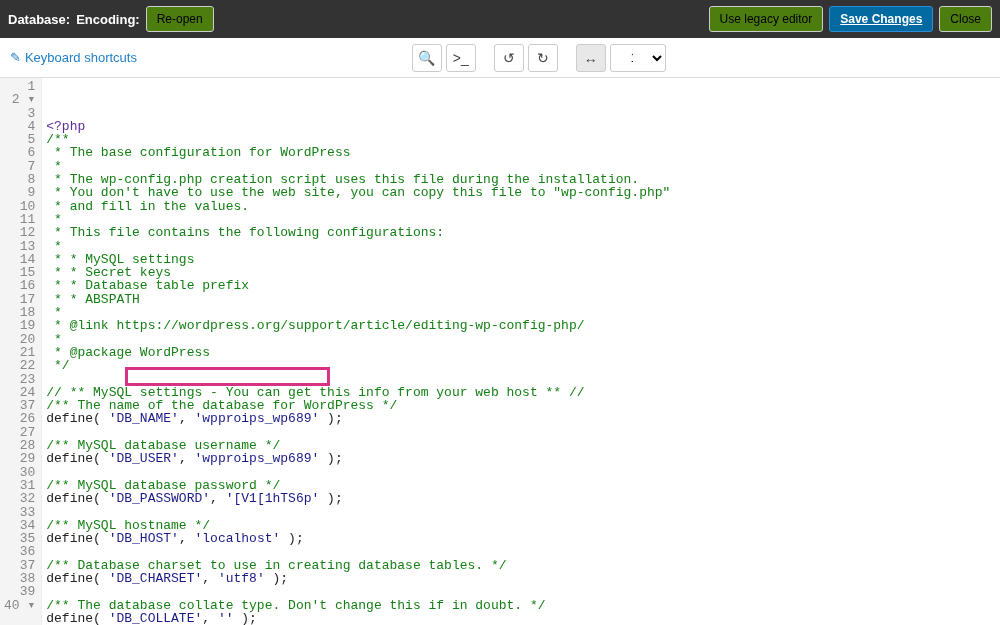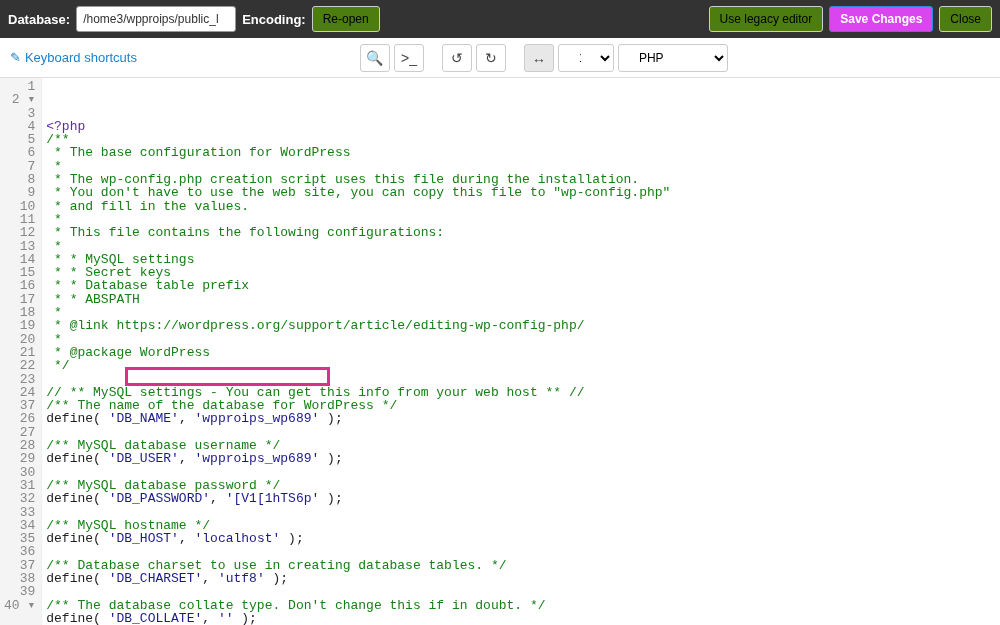--- a/index.html
+++ b/index.html
@@ -43,24 +43,25 @@
   .btn {
     height: 26px;
     padding: 0 10px;
     background: #4d7c0f;
     border: 1px solid #ccc;
     border-radius: 3px;
     font-size: 12px;
     cursor: pointer;
   }
   .btn-primary {
-    background: #d946ef;
+    background: #0369a1;
     border-color: #2a8dd6;
     color: #fff;
     font-weight: bold;
+    text-decoration: underline;
   }
   .spacer { flex: 1; }
   .toolbar {
     height: 40px;
     display: flex;
     align-items: center;
     padding: 0 10px;
     border-bottom: 1px solid #ddd;
     gap: 4px;
   }
@@ -129,21 +130,20 @@
     position: absolute;
     border: 3px solid #d63384;
     pointer-events: none;
   }
 </style>
 </head>
 <body>
 
 <div class="topbar">
   <label>Database:</label>
-  <input class="path-input" value="/home3/wpproips/public_l" style="">
   <label>Encoding:</label>
   <button class="btn">Re-open</button>
   <div class="spacer"></div>
   <button class="btn">Use legacy editor</button>
   <button class="btn btn-primary">Save Changes</button>
   <button class="btn">Close</button>
 </div>
 
 <div class="toolbar">
   <a href="#" class="kb-link">
@@ -163,23 +163,20 @@
   </button>
   <button class="tool-btn">
     <span>↻</span>
   </button>
   <span style="width:10px;"></span>
   <button class="tool-btn active">
     <span>↔</span>
   </button>
   <select class="size-select">
     <option>13px</option>
-  </select>
-  <select class="lang-select">
-    <option>PHP</option>
   </select>
   <div style="flex:1.2"></div>
 </div>
 
 <div class="editor-area">
   <div class="gutter" id="gutter">
       <span class="ln">1</span>
       <span class="ln">2 ▾</span>
       <span class="ln">3</span>
       <span class="ln">4</span>

